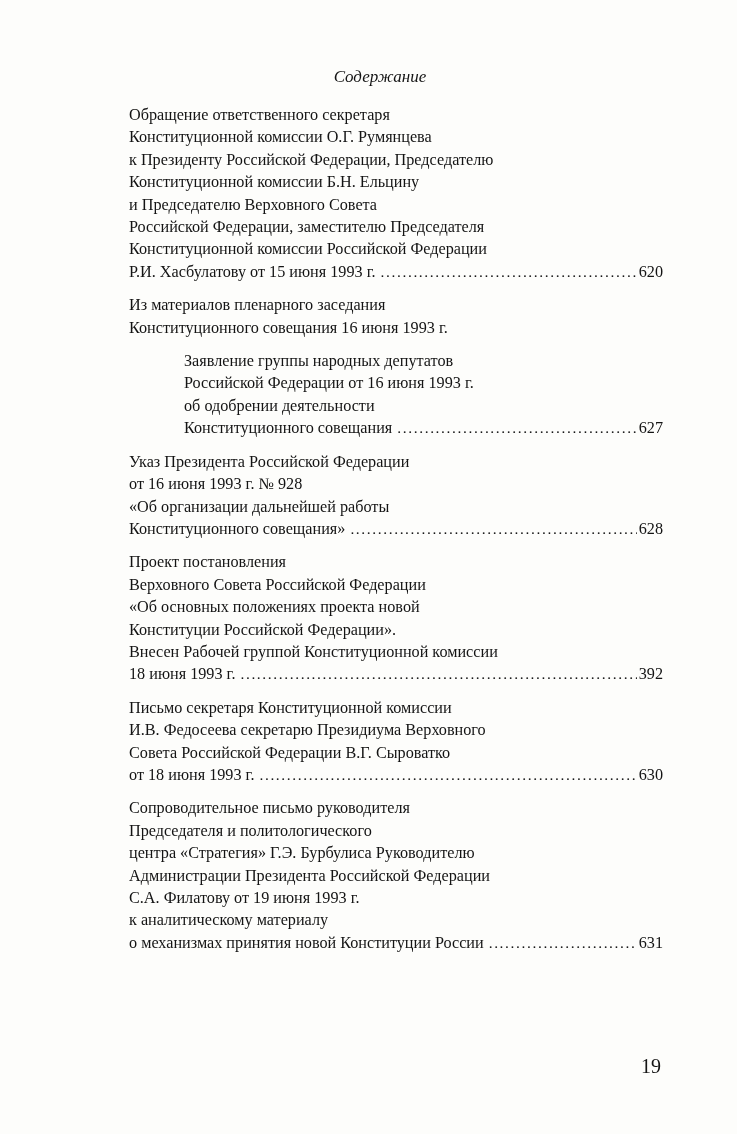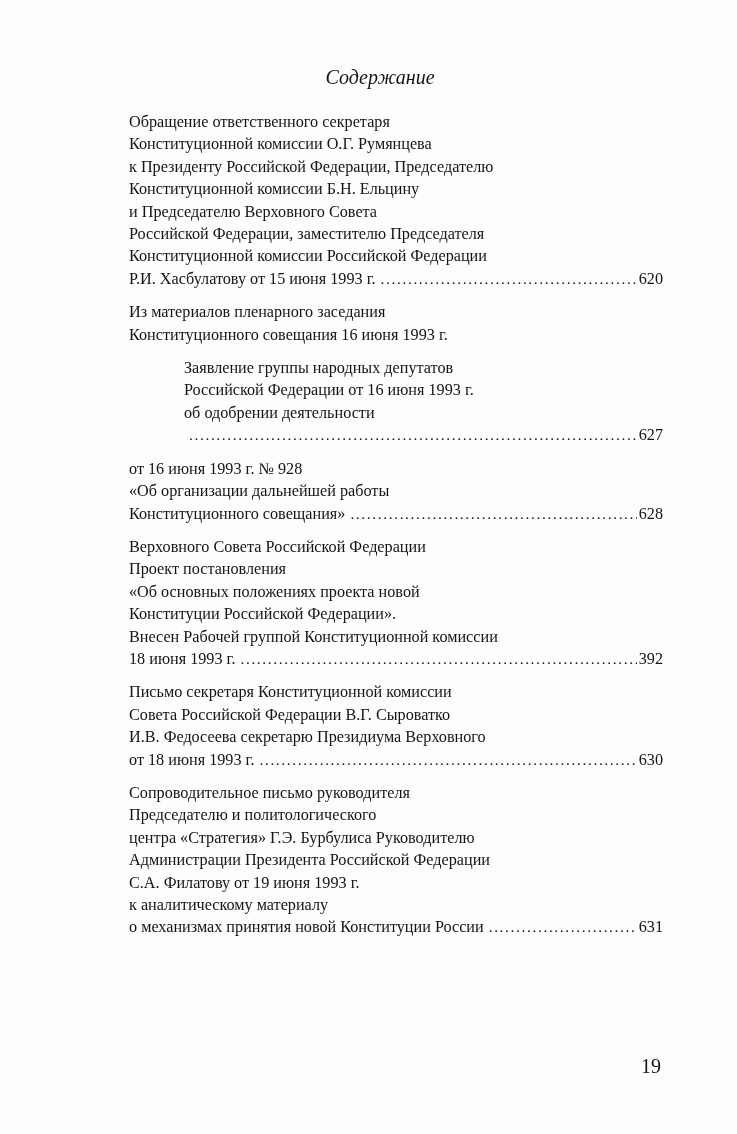--- a/index.html
+++ b/index.html
@@ -19,23 +19,23 @@
   .page {
     position: relative;
     width: 737px;
     height: 1134px;
     padding: 66px 74px 0 97px;
     background: var(--paper);
   }
   .doc-header {
     text-align: center;
     font-style: italic;
-    font-size: 20px;
+    font-size: 17px;
     line-height: 22px;
-    margin-bottom: 23px;
+    margin-bottom: 16px;
   }
   .toc { width: 566px; }
   .toc-entry { margin-bottom: 11px; margin-left: 32px; }
   .toc-entry.indented { padding-left: 55px; }
   .toc-entry.heading { }
   .toc-line {
     font-size: 16.2px;
     line-height: 22.4px;
     white-space: nowrap;
   }
@@ -87,58 +87,60 @@
       </div>
       <div class="toc-entry heading">
         <div class="toc-line">Из материалов пленарного заседания</div>
         <div class="toc-line">Конституционного совещания 16 июня 1993 г.</div>
       </div>
       <div class="toc-entry indented">
         <div class="toc-line">Заявление группы народных депутатов</div>
         <div class="toc-line">Российской Федерации от 16 июня 1993 г.</div>
         <div class="toc-line">об одобрении деятельности</div>
         <div class="toc-line leader-line">
+          <span class="lead-text">Конституционного совещания</span>
           <span class="dots"></span>
           <span class="pagenum">627</span>
         </div>
       </div>
       <div class="toc-entry">
+        <div class="toc-line">Указ Президента Российской Федерации</div>
         <div class="toc-line">от 16 июня 1993 г. № 928</div>
         <div class="toc-line">«Об организации дальнейшей работы</div>
         <div class="toc-line leader-line">
           <span class="lead-text">Конституционного совещания»</span>
           <span class="dots"></span>
           <span class="pagenum">628</span>
         </div>
       </div>
       <div class="toc-entry">
+        <div class="toc-line">Проект постановления</div>
         <div class="toc-line">Верховного Совета Российской Федерации</div>
-        <div class="toc-line">Проект постановления</div>
         <div class="toc-line">«Об основных положениях проекта новой</div>
         <div class="toc-line">Конституции Российской Федерации».</div>
         <div class="toc-line">Внесен Рабочей группой Конституционной комиссии</div>
         <div class="toc-line leader-line">
           <span class="lead-text">18 июня 1993 г.</span>
           <span class="dots"></span>
           <span class="pagenum">392</span>
         </div>
       </div>
       <div class="toc-entry">
         <div class="toc-line">Письмо секретаря Конституционной комиссии</div>
+        <div class="toc-line">И.В. Федосеева секретарю Президиума Верховного</div>
         <div class="toc-line">Совета Российской Федерации В.Г. Сыроватко</div>
-        <div class="toc-line">И.В. Федосеева секретарю Президиума Верховного</div>
         <div class="toc-line leader-line">
           <span class="lead-text">от 18 июня 1993 г.</span>
           <span class="dots"></span>
           <span class="pagenum">630</span>
         </div>
       </div>
       <div class="toc-entry">
         <div class="toc-line">Сопроводительное письмо руководителя</div>
-        <div class="toc-line">Председателю и политологического</div>
+        <div class="toc-line">Председателя и политологического</div>
         <div class="toc-line">центра «Стратегия» Г.Э. Бурбулиса Руководителю</div>
         <div class="toc-line">Администрации Президента Российской Федерации</div>
         <div class="toc-line">С.А. Филатову от 19 июня 1993 г.</div>
         <div class="toc-line">к аналитическому материалу</div>
         <div class="toc-line leader-line">
           <span class="lead-text">о механизмах принятия новой Конституции России</span>
           <span class="dots"></span>
           <span class="pagenum">631</span>
         </div>
       </div>

